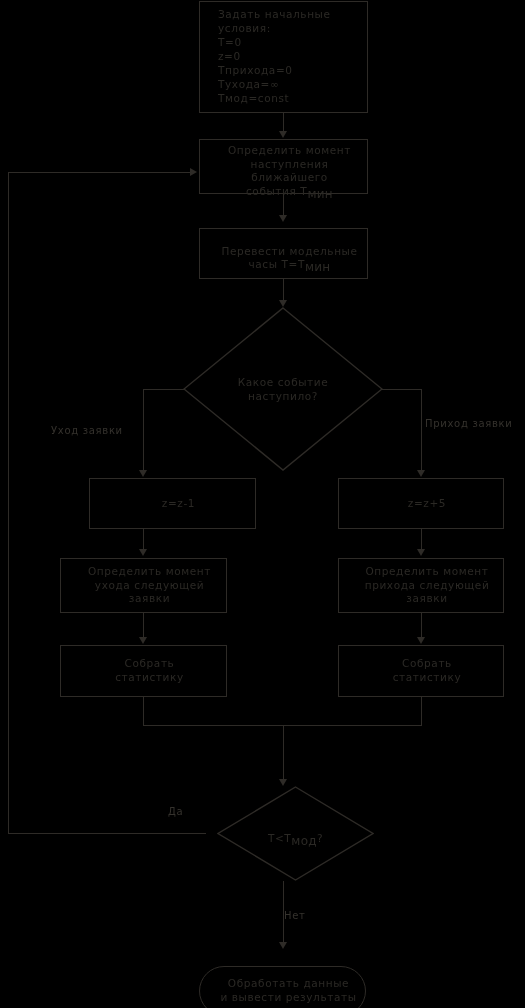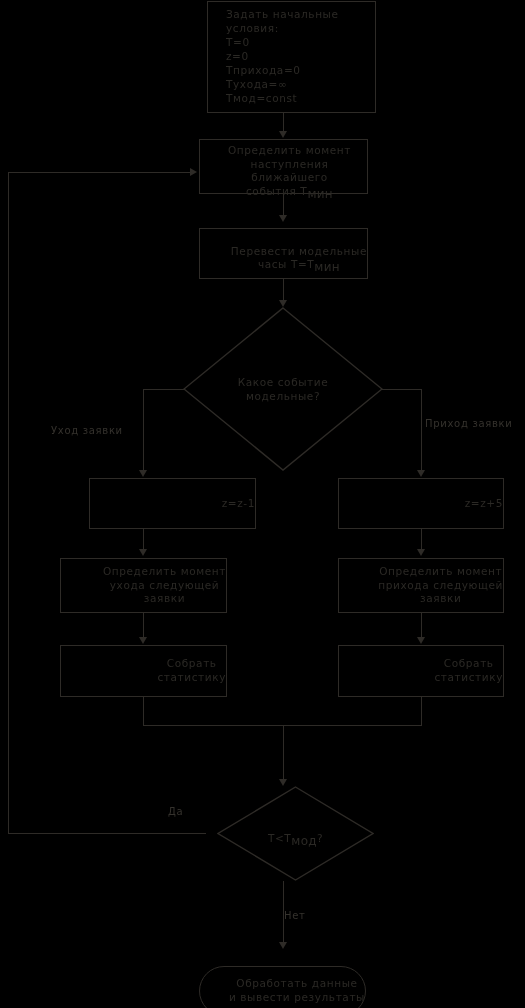--- a/index.html
+++ b/index.html
@@ -17,34 +17,33 @@
   }
   
   .box {
     position: absolute;
     box-sizing: border-box;
     border: 1px solid #2e2b27;
     background: #000000;
     color: #2b2925;
     display: flex;
     align-items: center;
-    justify-content: flex-end;
+    justify-content: center;
     text-align: center;
     line-height: 1.32;
     letter-spacing: 0.6px;
     font-size: 10.5px;
     white-space: pre-line;
     padding-left: 12px;
   }
   .box.left-align-block {
     justify-content: flex-start;
     text-align: left;
     padding-left: 18px;
     line-height: 1.33;
-    margin-left: 8px;
   }
   
   .diamond {
     position: absolute;
     box-sizing: border-box;
   }
   .diamond .shape {
     position: absolute;
     inset: 0;
   }
@@ -129,21 +128,21 @@
   </div>
 
   <div class="vline" style="left:283px; top:279px; height:24px;"></div>
   <div class="arrow-down" style="left:279px; top:300px;"></div>
 
   <div class="diamond" style="left:183px; top:307px; width:200px; height:164px;">
     <svg class="shape" viewBox="0 0 200 164" preserveAspectRatio="none">
       <polygon points="100,1 199,82 100,163 1,82" fill="none" stroke="#2e2b27" stroke-width="1.4"></polygon>
     </svg>
     <div class="dlabel">Какое событие
-модельные?</div>
+наступило?</div>
   </div>
 
   <div class="hline" style="left:143px; top:389px; width:41px;"></div>
   <div class="vline" style="left:143px; top:389px; height:82px;"></div>
   <div class="arrow-down" style="left:139px; top:470px;"></div>
   <div class="edge-label" style="left:51px; top:425px;">Уход заявки</div>
 
   <div class="hline" style="left:382px; top:389px; width:40px;"></div>
   <div class="vline" style="left:421px; top:389px; height:82px;"></div>
   <div class="arrow-down" style="left:417px; top:470px;"></div>

